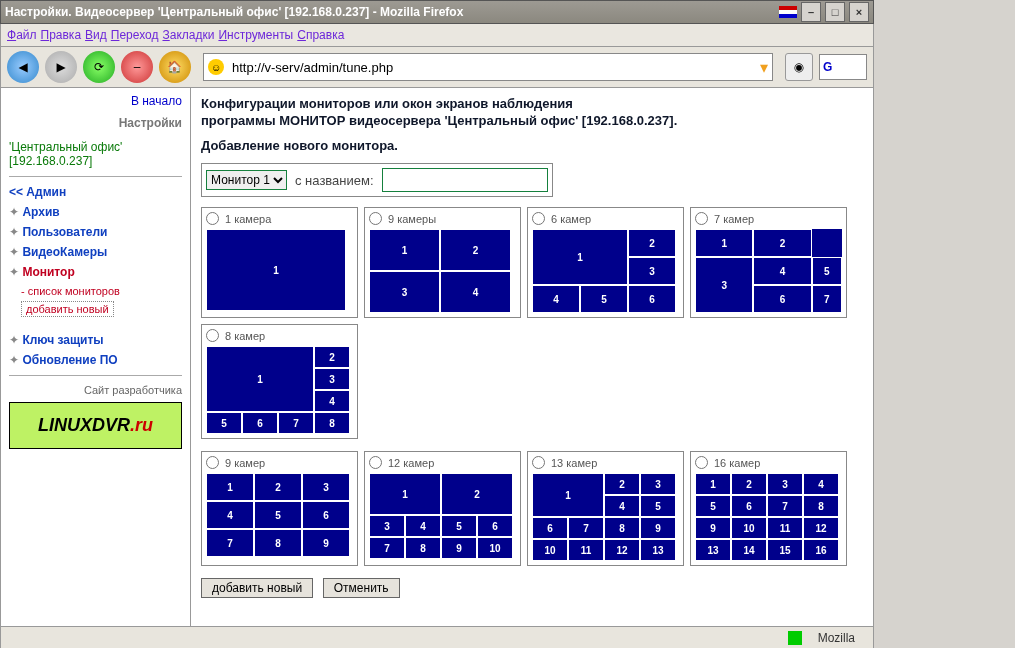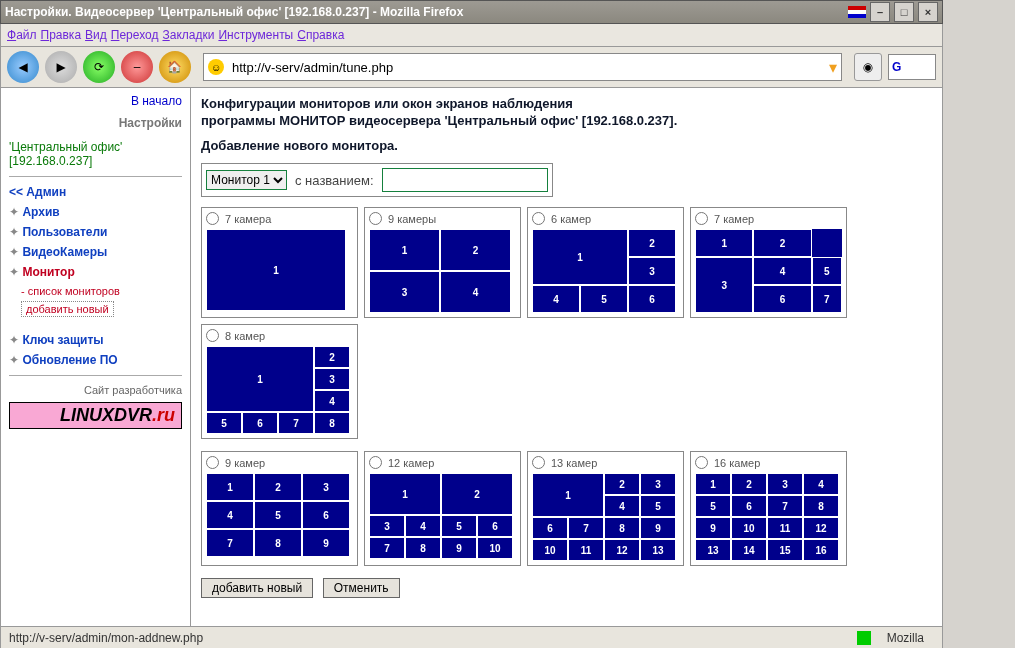--- a/index.html
+++ b/index.html
@@ -1,16 +1,16 @@
 <!DOCTYPE html>
 <html><head>
 <meta charset="utf-8">
 <style>
 html,body{margin:0;padding:0;font-family:Arial,Helvetica,sans-serif;font-size:12px;background:#d6d3ce;color:#000}
-.window{width:943px;height:648px;position:relative;background:#d6d3ce;box-sizing:border-box;overflow:hidden}
+.window{width:874px;height:648px;position:relative;background:#d6d3ce;box-sizing:border-box;overflow:hidden}
 .titlebar{height:22px;background:linear-gradient(#9d9a93,#8b887f);display:flex;align-items:center;padding:0 4px;color:#fff;font-weight:bold;border:1px solid #555}
 .titlebar .flag{width:18px;height:12px;background:linear-gradient(#c00 33%,#fff 33% 66%,#00c 66%);margin-left:auto}
 .titlebar .winbtn{width:18px;height:18px;border:1px solid #666;background:#d6d3ce;margin-left:4px;display:flex;align-items:center;justify-content:center;font-size:11px;color:#333}
 .menubar{height:22px;background:#eae7e0;border:1px solid #999;border-top:none;display:flex;align-items:center;padding:0 6px;gap:4px}
 .menubar span{color:#6d28d9;cursor:default}
 .menubar span u{text-decoration:underline}
 .toolbar{height:40px;background:#e8e5dd;border:1px solid #999;border-top:none;display:flex;align-items:center;padding:0 6px;gap:6px}
 .navbtn{width:32px;height:32px;border-radius:50%;display:flex;align-items:center;justify-content:center}
 .navback{background:radial-gradient(circle,#9cf,#38c);}
 .navfwd{background:radial-gradient(circle,#ddd,#aaa);}
@@ -27,21 +27,21 @@
 .sidebar{width:190px;border-right:1px solid #999;padding:6px 8px;box-sizing:border-box;font-size:12px}
 .sidebar .center{text-align:right}
 .sidebar a{color:#0000cc;text-decoration:none}
 .sidebar .gray{color:#777;font-weight:bold}
 .sidebar .green{color:#0a7a0a}
 .sidebar hr{border:none;border-top:1px solid #aaa;margin:8px 0}
 .sidebar .item{margin:6px 0;color:#1040c0}
 .sidebar .item.red{color:#c00020}
 .sidebar .sub{margin-left:12px;margin-top:4px;color:#c00020;font-size:11px}
 .sidebar .sub.boxed{border:1px dotted #888;padding:1px 4px;display:inline-block}
-.sidebar .logo{border:1px solid #000;padding:2px 6px;font-weight:bold;font-style:italic;font-size:18px;text-align:right;background:#f9a8d4;margin-top:6px}
+.sidebar .logo{border:1px solid #000;padding:12px 6px;font-weight:bold;font-style:italic;font-size:18px;text-align:center;background:#bef264;margin-top:6px}
 .sidebar .logo .ru{color:#c00}
 .main{flex:1;padding:8px 10px;box-sizing:border-box;font-size:13px;color:#444;overflow:auto}
 .main .hdr{color:#0f172a;font-weight:bold;margin-bottom:2px}
 .formrow{margin:10px 0;display:flex;align-items:center;gap:8px;border:1px solid #888;padding:4px;width:max-content}
 .formrow select,.formrow input{font-size:12px;border:1px solid #15803d;height:20px}
 .formrow input{width:160px;background:#fff}
 .layoutgrid{display:flex;flex-wrap:wrap;gap:6px;margin-top:8px}
 .layoutcell{border:1px solid #888;padding:4px;box-sizing:border-box}
 .layoutcell.top{width:157px}
 .layoutcell.bot{width:157px}
@@ -116,21 +116,21 @@
       <div class="formrow">
         <select><option>Монитор 1</option></select>
         <span>с названием:</span>
         <input type="text" value="" style="">
       </div>
 
       <div class="layoutgrid" id="layouts">
           <div class="layoutcell top">
             <div class="lc-head">
               <input type="radio" name="lay" style="">
-              <span>7 камера</span>
+              <span>1 камера</span>
             </div>
             <table class="mini" cellspacing="0">
               <tbody>
                 <tr>
                   <td style="width:138px;height:80px">1</td>
                 </tr>
               </tbody>
             </table>
           </div>
           <div class="layoutcell top">
@@ -343,17 +343,16 @@
         </div>
 
       <div class="buttons">
         <button>добавить новый</button>
         <button>Отменить</button>
       </div>
     </div>
   </div>
 
   <div class="statusbar">
-    <span>http://v-serv/admin/mon-addnew.php</span>
     <span class="ind"></span>
     <span class="ad">Mozilla</span>
   </div>
 </div>
 
 </body></html>

